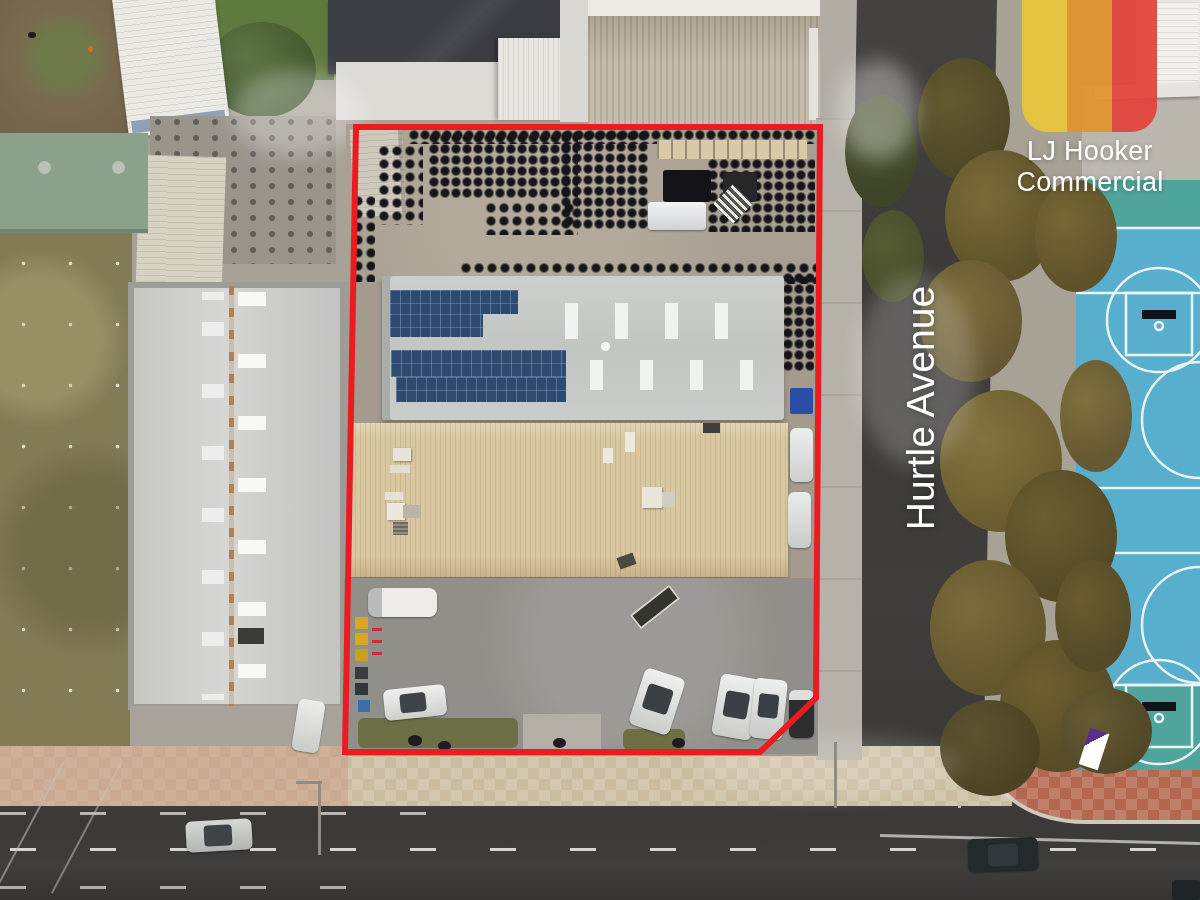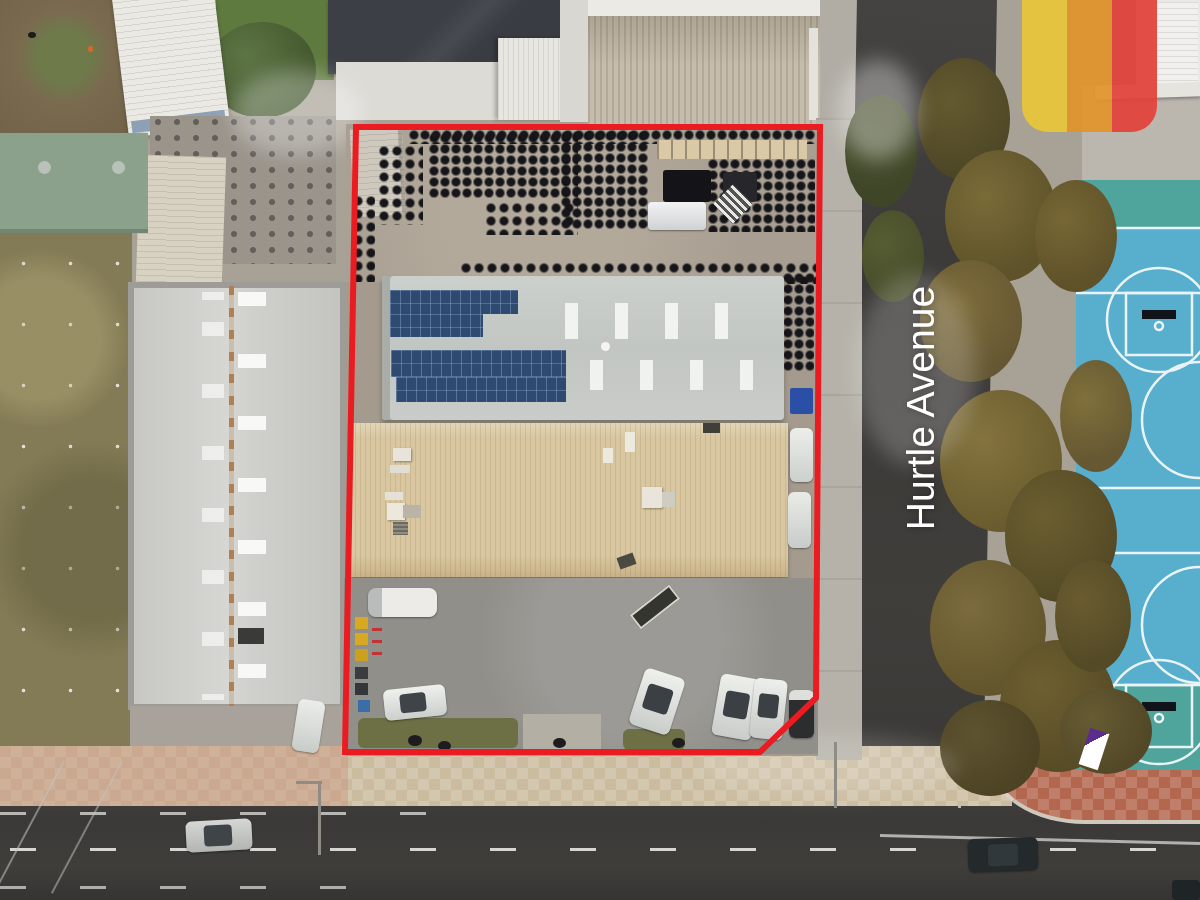--- a/index.html
+++ b/index.html
@@ -241,17 +241,19 @@
   <svg class="a" style="left:0;top:0" width="1200" height="900" viewBox="0 0 1200 900">
     <polygon points="356,127 820,127 816,698 760,752 345,752" fill="none" stroke="#EA1C22" stroke-width="6" stroke-linejoin="miter"></polygon>
   </svg>
 
   <div class="a logo" style="left:1022px;top:-50px;width:135px;height:182px">
     <div class="stripe-y"></div>
     <div class="stripe-o"></div>
     <div class="stripe-r"></div>
   </div>
   <div class="a brand" style="left:989px;top:136px;width:202px">
+    <div>LJ Hooker</div>
+    <div>Commercial</div>
   </div>
 
   <div class="a label" style="left:921px;top:408px;transform:translate(-50%,-50%) rotate(-90deg);font-size:39px">Hurtle Avenue</div>
 
 </div>
 
 </body></html>

